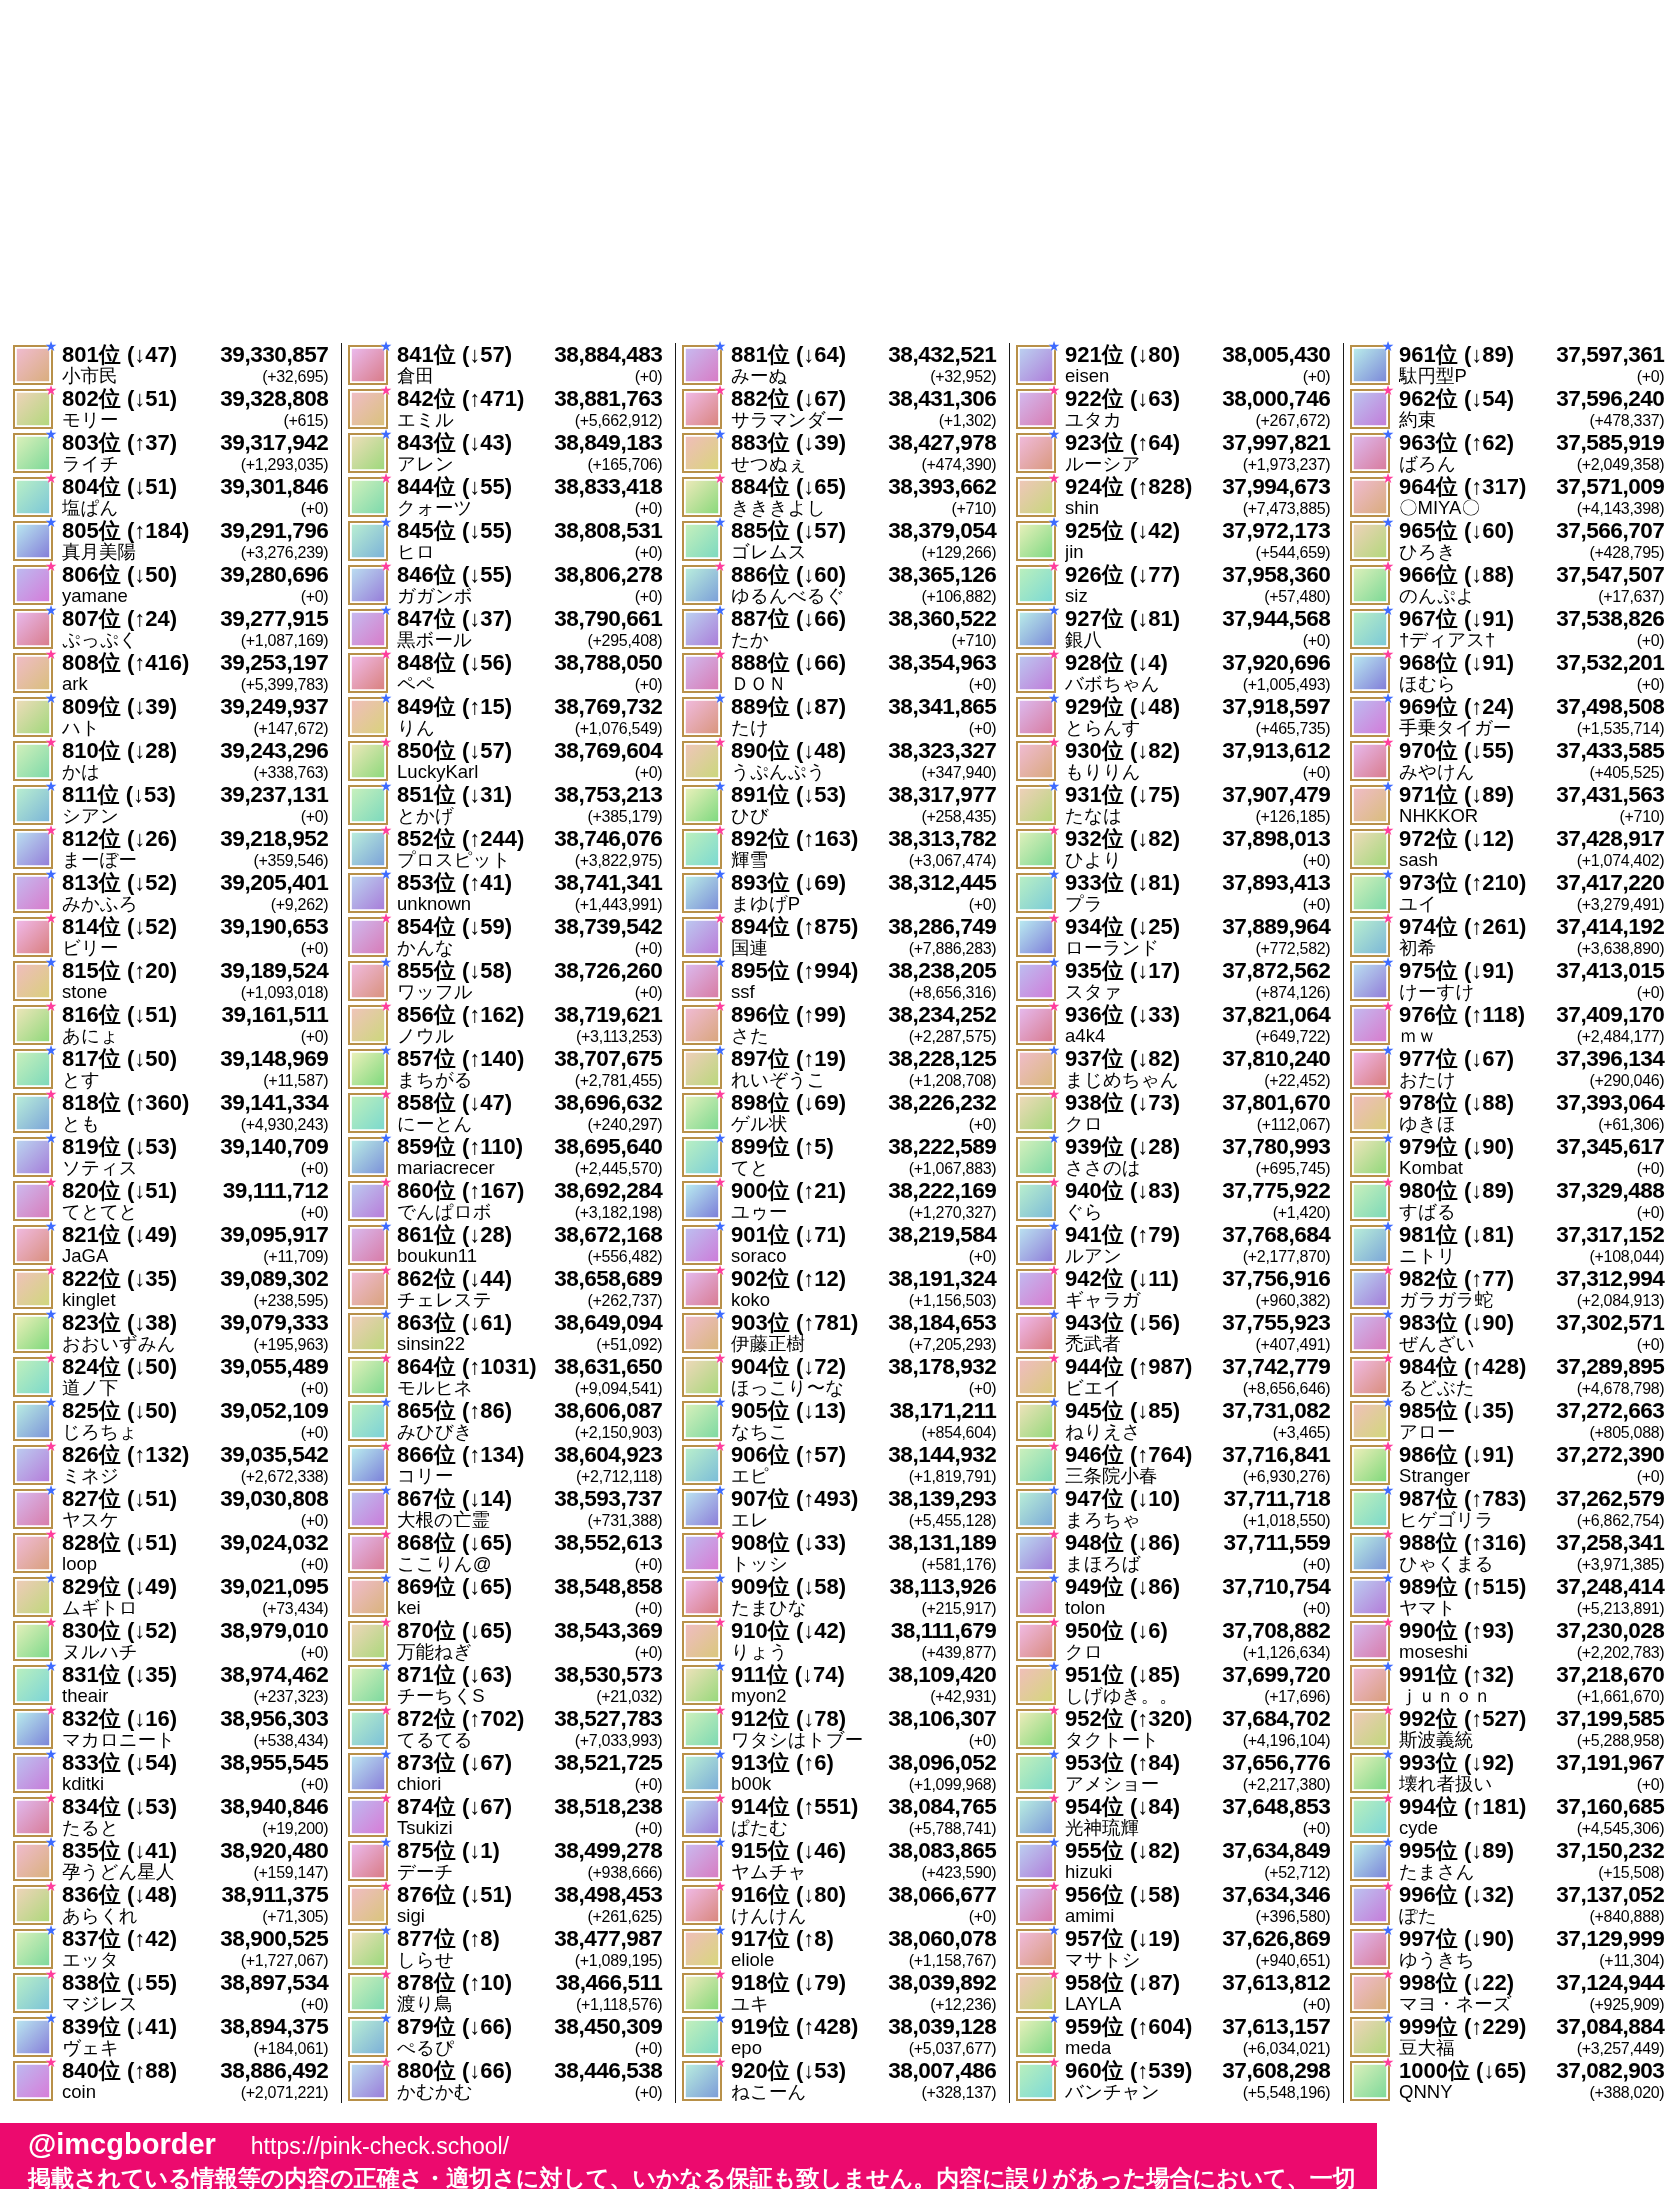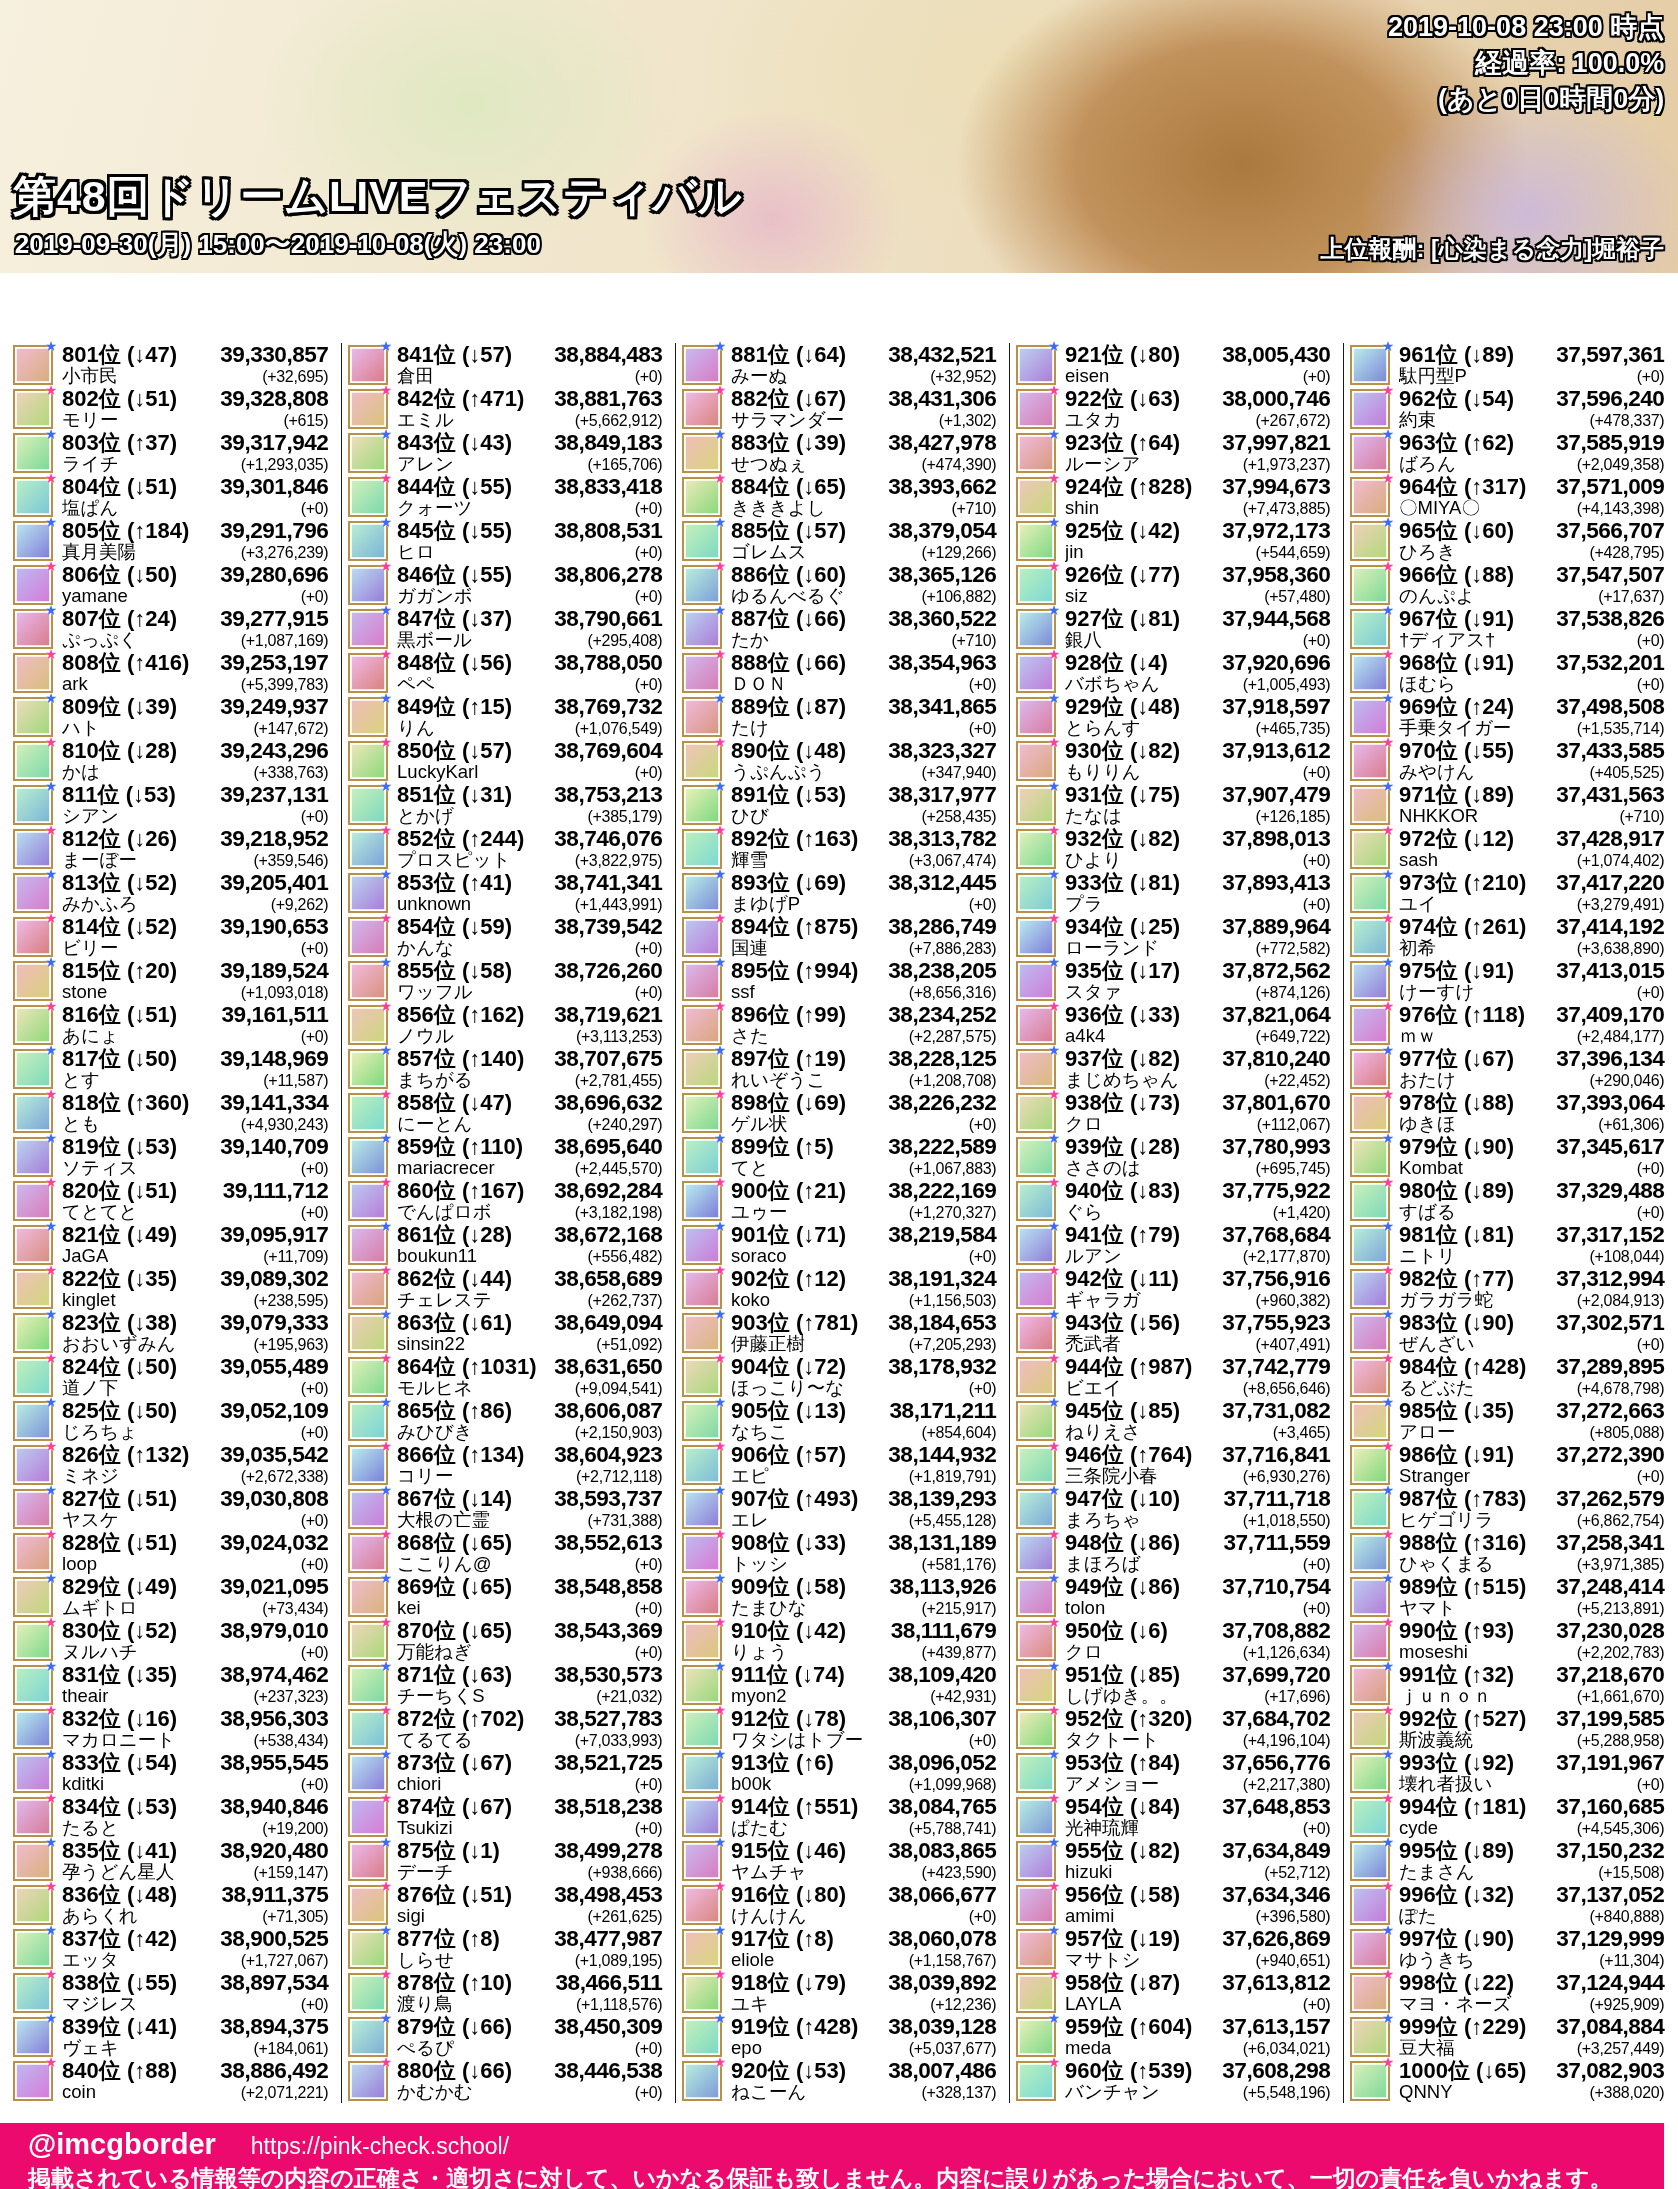--- a/index.html
+++ b/index.html
@@ -44,42 +44,32 @@
   .info { flex:1 1 auto; min-width:0; margin-left:9.2px; padding-right:13px; }
   .l1 { display:flex; justify-content:space-between; align-items:baseline;
     font-weight:bold; font-size:22px; line-height:23px; color:#000; white-space:nowrap; }
   .pts { font-size:22.6px; letter-spacing:-0.5px; }
   .l2 { display:flex; justify-content:space-between; align-items:baseline;
     font-size:18.5px; line-height:19.4px; color:#000; white-space:nowrap; }
   .name { overflow:hidden; text-overflow:clip; max-width:212px; }
   .gain { font-size:16px; letter-spacing:-0.3px; }
 
   
-  #footer { position:absolute; left:0; top:2123px; width:1664px; height:66px;
+  #footer { position:absolute; left:0; top:2123px; width:1377px; height:66px;
     background:#ec0a6e; color:#fff; padding:4.6px 0 0 28px; }
   #footer-line1 { display:flex; align-items:baseline; }
   #footer-handle { font-size:29px; font-weight:bold; }
   #footer-url { font-size:23px; margin-left:35px; }
   #footer-disclaimer { font-size:23px; font-weight:bold; margin-top:2.8px; }
 </style>
 </head>
 <body>
 
 <div id="page">
 
-  <div id="header">
-    <div id="ts-block" class="outline-sm">
-      <div>2019-10-08 23:00 時点</div>
-      <div>経過率: 100.0%</div>
-      <div>(あと0日0時間0分)</div>
-    </div>
-    <div id="event-title" class="outline-lg">第48回ドリームLIVEフェスティバル</div>
-    <div id="event-period" class="outline-sm">2019-09-30(月) 15:00〜2019-10-08(火) 23:00</div>
-    <div id="event-reward" class="outline-sm">上位報酬: [心染まる念力]堀裕子</div>
-  </div>
 
 
   <div id="ranking-grid">
       <div class="col">
         <div class="row">
           <div class="avatar" style="background: linear-gradient(135deg, rgb(241, 188, 212), rgb(216, 173, 121));">
             <span class="star star-blue">★</span>
           </div>
           <div class="info">
             <div class="l1">

